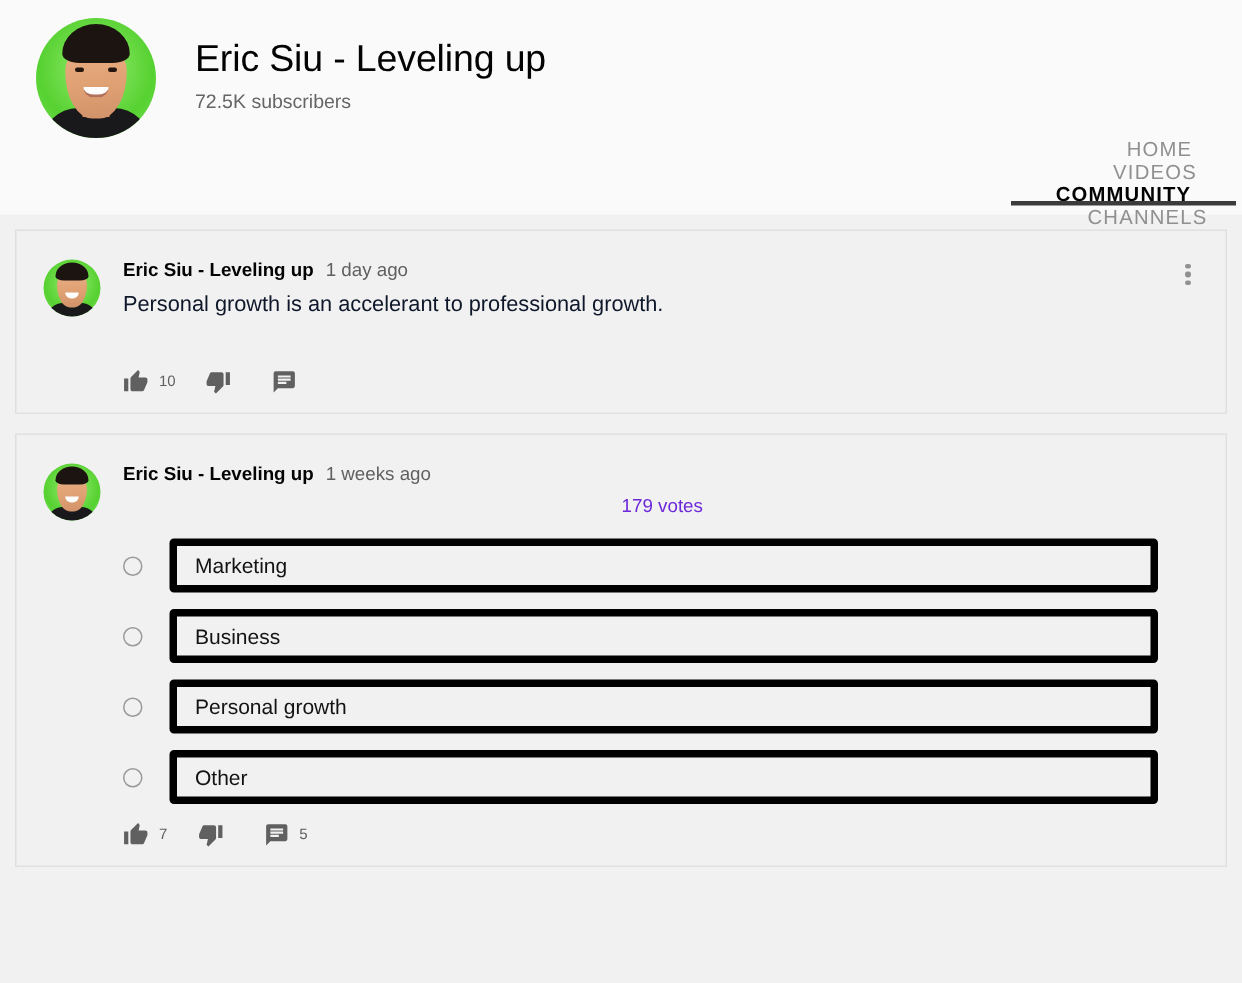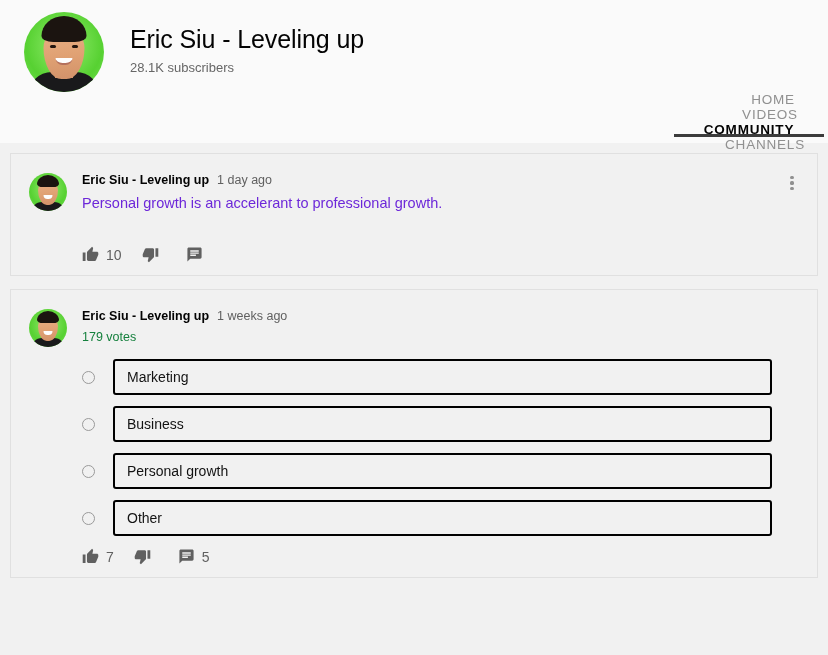--- a/index.html
+++ b/index.html
@@ -254,21 +254,21 @@
   .post-time {
     font-size: 12.5px;
     color: #606060;
     margin-left: 8px;
     font-weight: 400;
   }
 
   .post-text {
     font-size: 14.5px;
     line-height: 20px;
-    color: #6d28d9;
+    color: #0f172a;
     font-weight: 400;
   }
   .post-text .para-gap { height: 21px; }
 
   .seedling {
     display: inline-block;
     width: 15px;
     height: 15px;
     position: relative;
     vertical-align: -3px;
@@ -300,22 +300,23 @@
     top: 0.5px;
     width: 6.5px;
     height: 7px;
     background: #5bbf3f;
     border-radius: 10% 80% 10% 70%;
     transform: rotate(12deg);
   }
 
   .votes-count {
     font-size: 12.5px;
-    color: #15803d;
+    color: #6d28d9;
     margin-top: 6px;
+    text-align: center;
   }
 
   
   .poll-options {
     margin-top: 15px;
   }
   .poll-option {
     display: flex;
     align-items: center;
     margin-bottom: 11px;
@@ -326,21 +327,21 @@
     height: 13px;
     border-radius: 50%;
     border: 1.4px solid #9a9a9a;
     flex: 0 0 13px;
     background: transparent;
   }
   .poll-pill {
     margin-left: 18px;
     flex: 1 1 auto;
     height: 36px;
-    border: 2px solid #000000;
+    border: 5px solid #000000;
     border-radius: 3px;
     display: flex;
     align-items: center;
     padding-left: 12px;
     font-size: 14px;
     color: #131313;
     background: #f1f1f1;
     max-width: 659px;
   }
 
@@ -350,21 +351,21 @@
     align-items: center;
     margin-top: 12px;
   }
   .action {
     display: flex;
     align-items: center;
     cursor: pointer;
     margin-right: 20px;
   }
   .action .count {
-    font-size: 14px;
+    font-size: 10px;
     color: #606060;
     margin-left: 7px;
   }
   .icon-svg { display: block; }
 
   .post-menu {
     position: absolute;
     top: 18px;
     right: 14px;
     width: 22px;
@@ -394,21 +395,21 @@
       <div class="neck"></div>
       <div class="face"></div>
       <div class="hair"></div>
       <div class="eye l"></div>
       <div class="eye r"></div>
       <div class="smile"></div>
     </div>
 
     <div class="channel-meta">
       <div class="channel-title">Eric Siu - Leveling up</div>
-      <div class="subscriber-count">28.1K subscribers</div>
+      <div class="subscriber-count">72.5K subscribers</div>
     </div>
   </div>
 
   <div class="channel-tabs">
     <div class="tab home">HOME</div>
     <div class="tab videos">VIDEOS</div>
     <div class="tab community active">COMMUNITY</div>
     <div class="tab channels">CHANNELS</div>
     <div class="tab about">ABOUT</div>
   </div>

